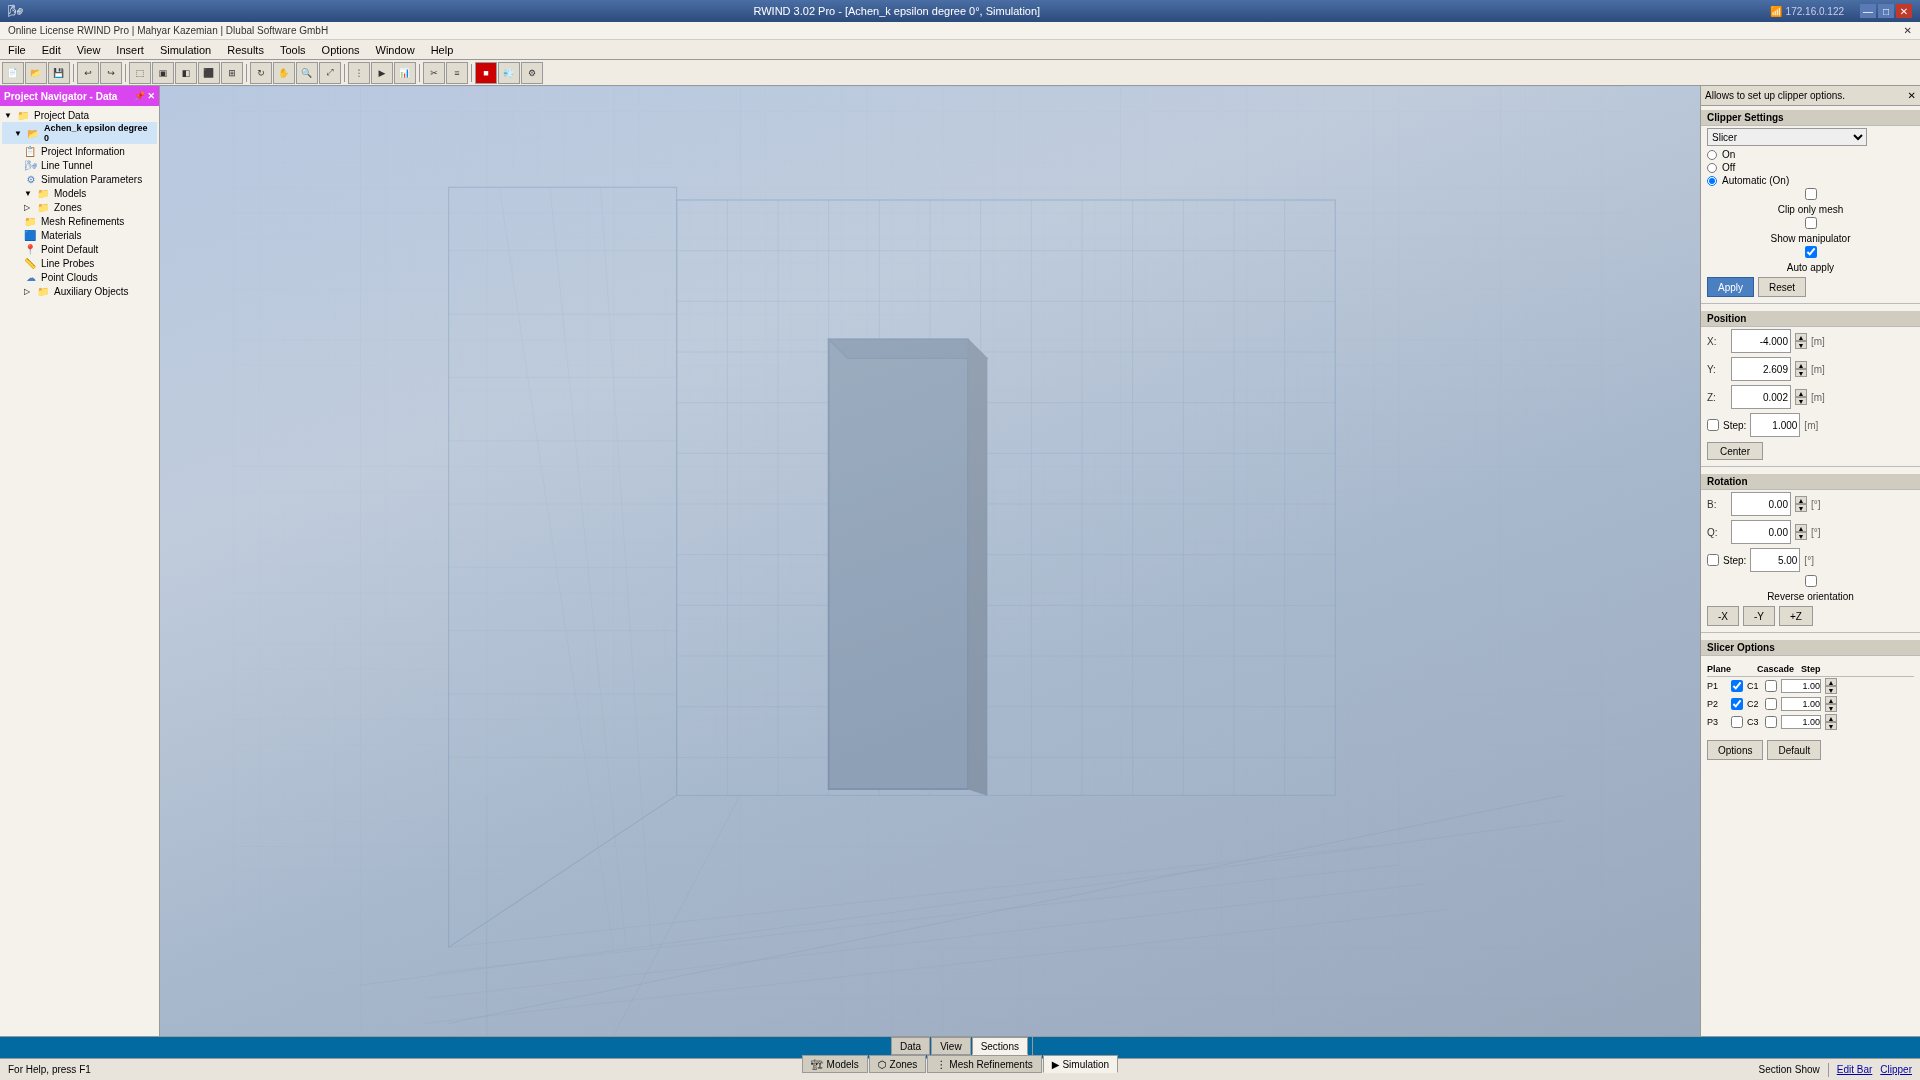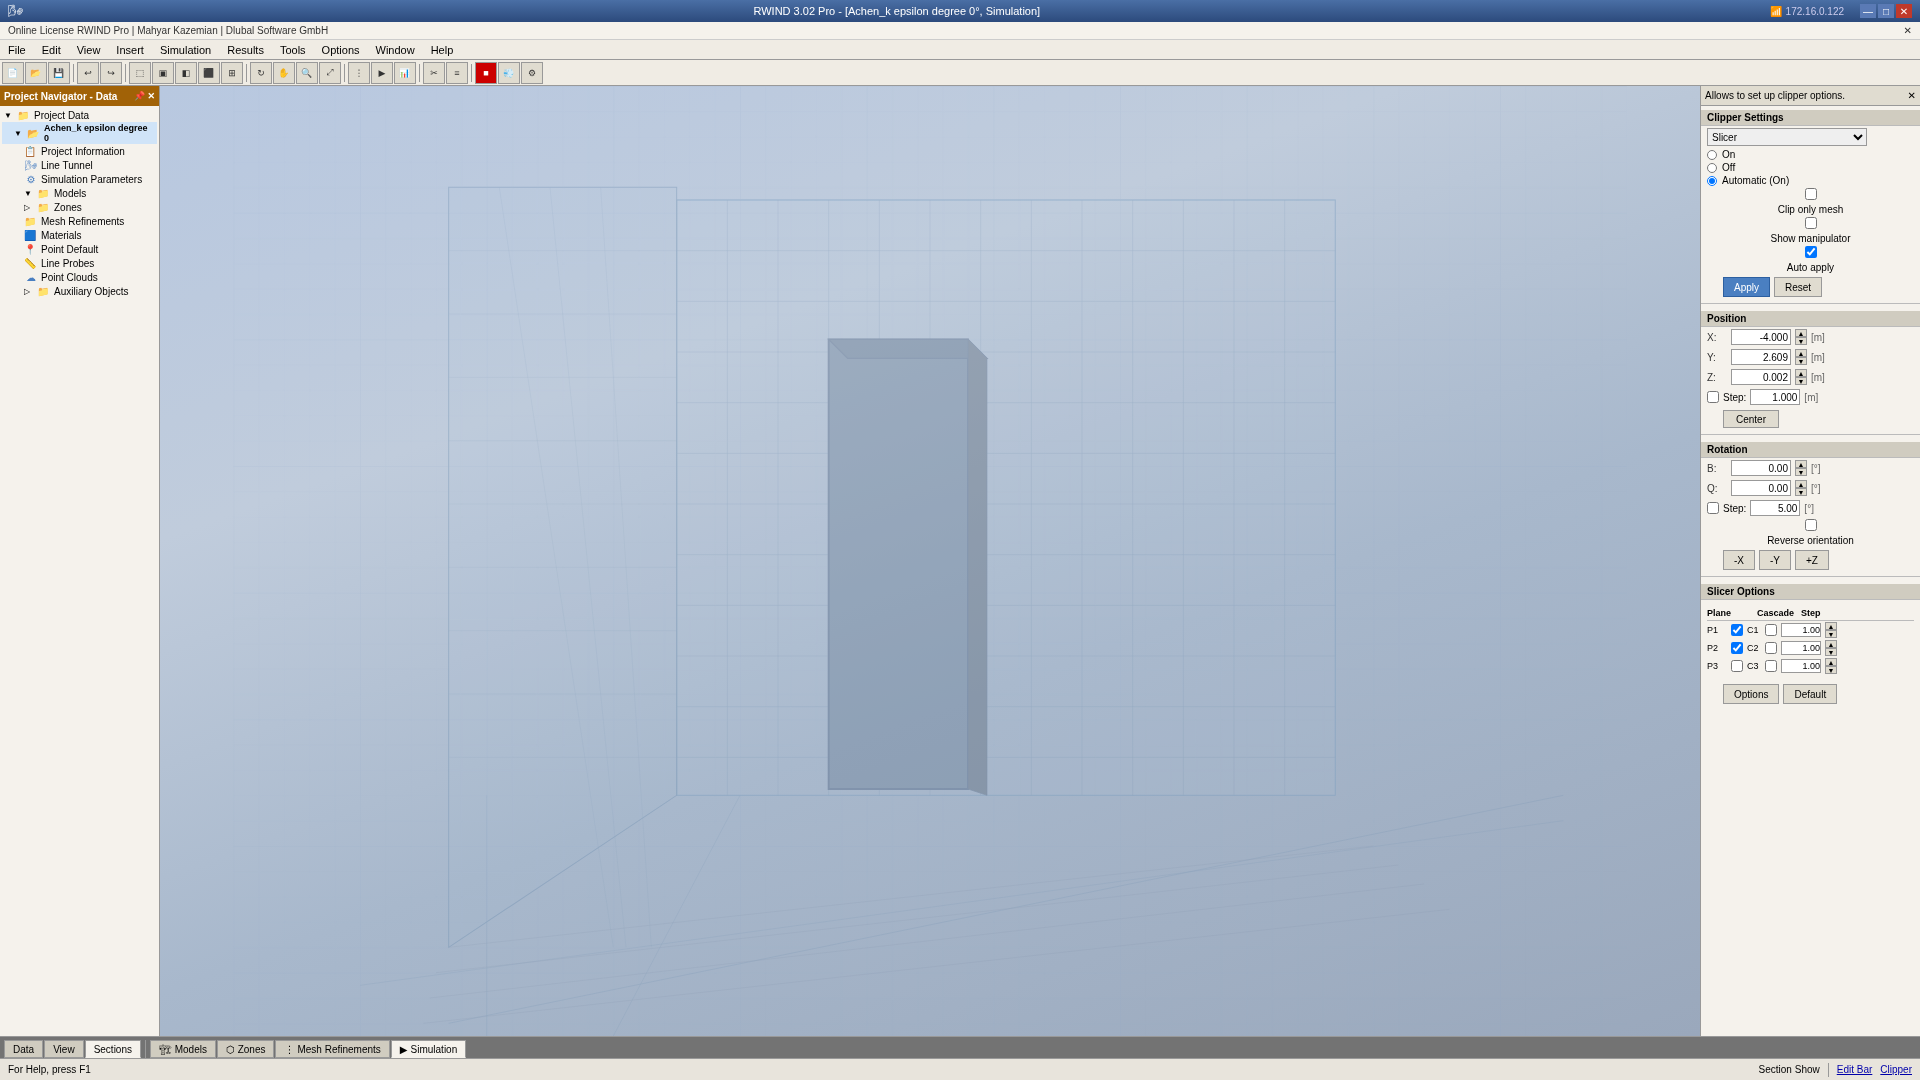--- a/index.html
+++ b/index.html
@@ -66,21 +66,21 @@
     }
 
     
     .left-panel {
       width: 160px;
       background: #f5f2ec;
       border-right: 1px solid #999;
       display: flex; flex-direction: column;
     }
     .panel-header {
-      height: 20px; background: #a16207;
+      height: 20px; background: #d946ef;
       display: flex; align-items: center; justify-content: space-between;
       padding: 0 4px; color: white; font-size: 10px; font-weight: bold;
     }
     .panel-header-controls { display: flex; gap: 2px; }
     .panel-header-btn { font-size: 9px; color: white; cursor: pointer; }
     .tree-area { flex: 1; overflow-y: auto; padding: 2px; }
     .tree-item {
       display: flex; align-items: center; gap: 3px;
       padding: 1px 2px; cursor: pointer; font-size: 10px;
     }
@@ -124,31 +124,31 @@
       font-size: 10px;
       border-bottom: 1px solid #bbb;
       margin-top: 4px;
     }
     .form-row {
       display: flex; align-items: center; gap: 4px;
       padding: 2px 6px;
     }
     .form-label { width: 20px; color: #333; }
     .form-input {
-      width: 60px; height: 16px;
+      width: 60px; height: 24px;
       border: 1px solid #999; background: white;
       text-align: right; padding: 0 2px;
       font-size: 10px;
     }
     .form-unit { color: #666; }
     .spin-btn { width: 12px; height: 8px; background: #e0dcd0; border: 1px solid #999; font-size: 7px; display: flex; align-items: center; justify-content: center; cursor: pointer; }
     .spin-group { display: flex; flex-direction: column; }
     .radio-row { display: flex; align-items: center; gap: 5px; padding: 1px 6px; }
     .checkbox-row { display: flex; align-items: center; gap: 4px; padding: 1px 6px; flex-direction: column; }
-    .btn-row { display: flex; gap: 4px; padding: 3px 22px; align-items: center; }
+    .btn-row { display: flex; gap: 4px; padding: 3px 6px; align-items: center; }
     .btn {
       height: 20px; padding: 0 10px;
       background: #e0dcd0; border: 1px solid #999;
       cursor: pointer; font-size: 10px;
       display: flex; align-items: center; justify-content: center;
     }
     .btn-primary { background: #4a7fc1; color: white; border: 1px solid #2c5fa0; }
     .separator { height: 1px; background: #bbb; margin: 3px 0; }
 
     
@@ -156,23 +156,23 @@
     .slicer-header { display: flex; gap: 8px; font-weight: bold; font-size: 9px; padding: 2px 0; border-bottom: 1px solid #bbb; }
     .slicer-row { display: flex; align-items: center; gap: 4px; padding: 1px 0; }
     .slicer-col { font-size: 9px; }
     .slicer-plane { width: 20px; }
     .slicer-c { width: 14px; }
     .slicer-step-input { width: 40px; height: 14px; border: 1px solid #999; background: white; text-align: right; font-size: 9px; }
 
     
     .bottom-panel {
       height: 22px;
-      background: #737373;
+      background: #0369a1;
       border-top: 1px solid #999;
-      display: flex; align-items: flex-end;
+      display: flex; align-items: center; flex-direction: column;
     }
     .tab-section { display: flex; align-items: center; gap: 1px; padding: 0 4px; border-right: 1px solid #999; }
     .tab {
       height: 18px; padding: 0 8px;
       background: #d0ccc0; border: 1px solid #999;
       cursor: pointer; font-size: 10px; display: flex; align-items: center;
     }
     .tab.active { background: #f5f2ec; border-bottom: 1px solid #f5f2ec; }
 
     

